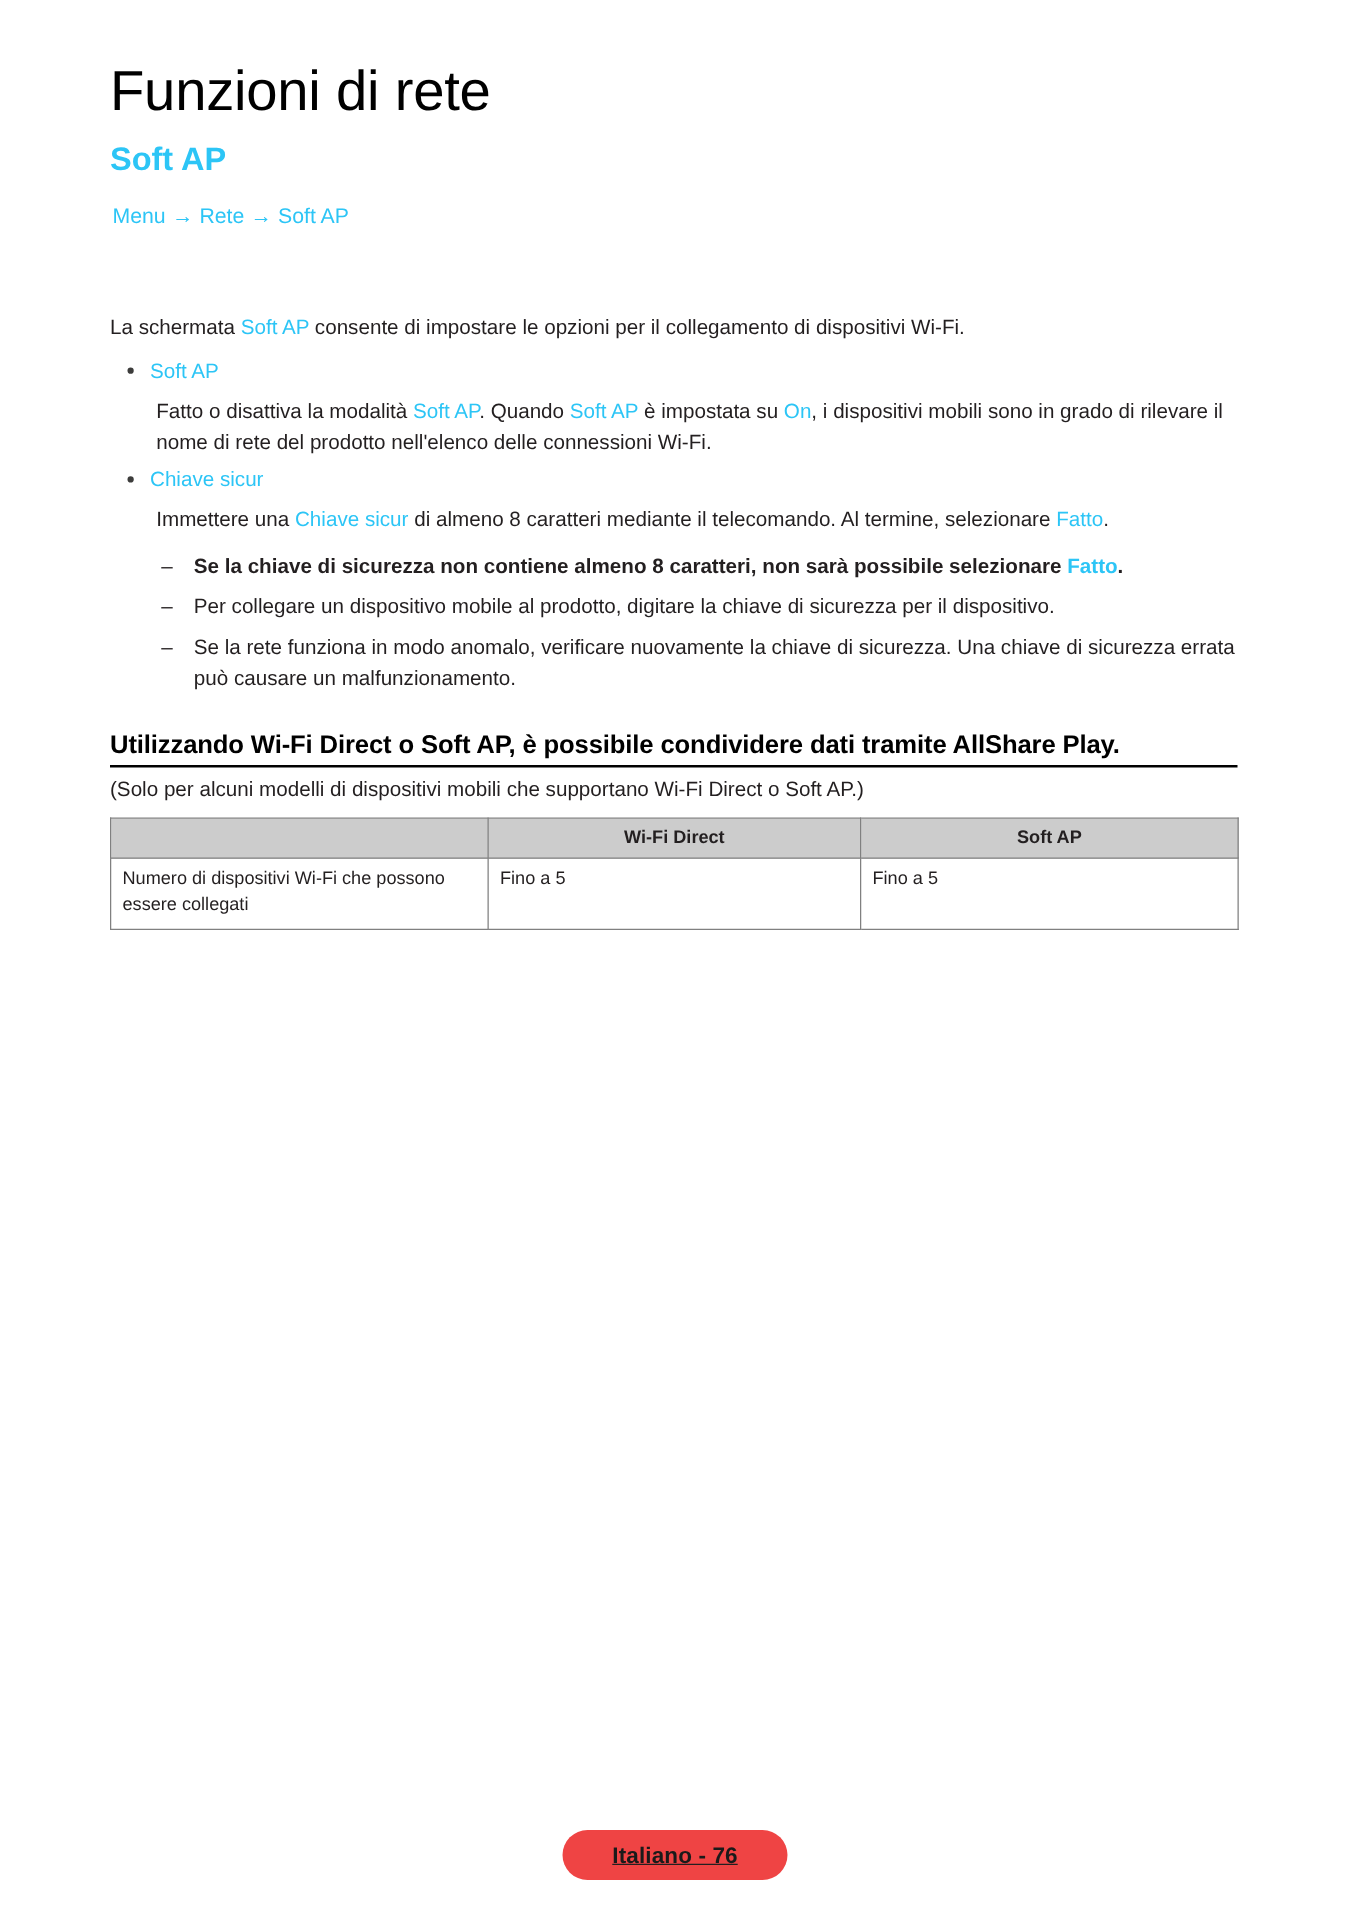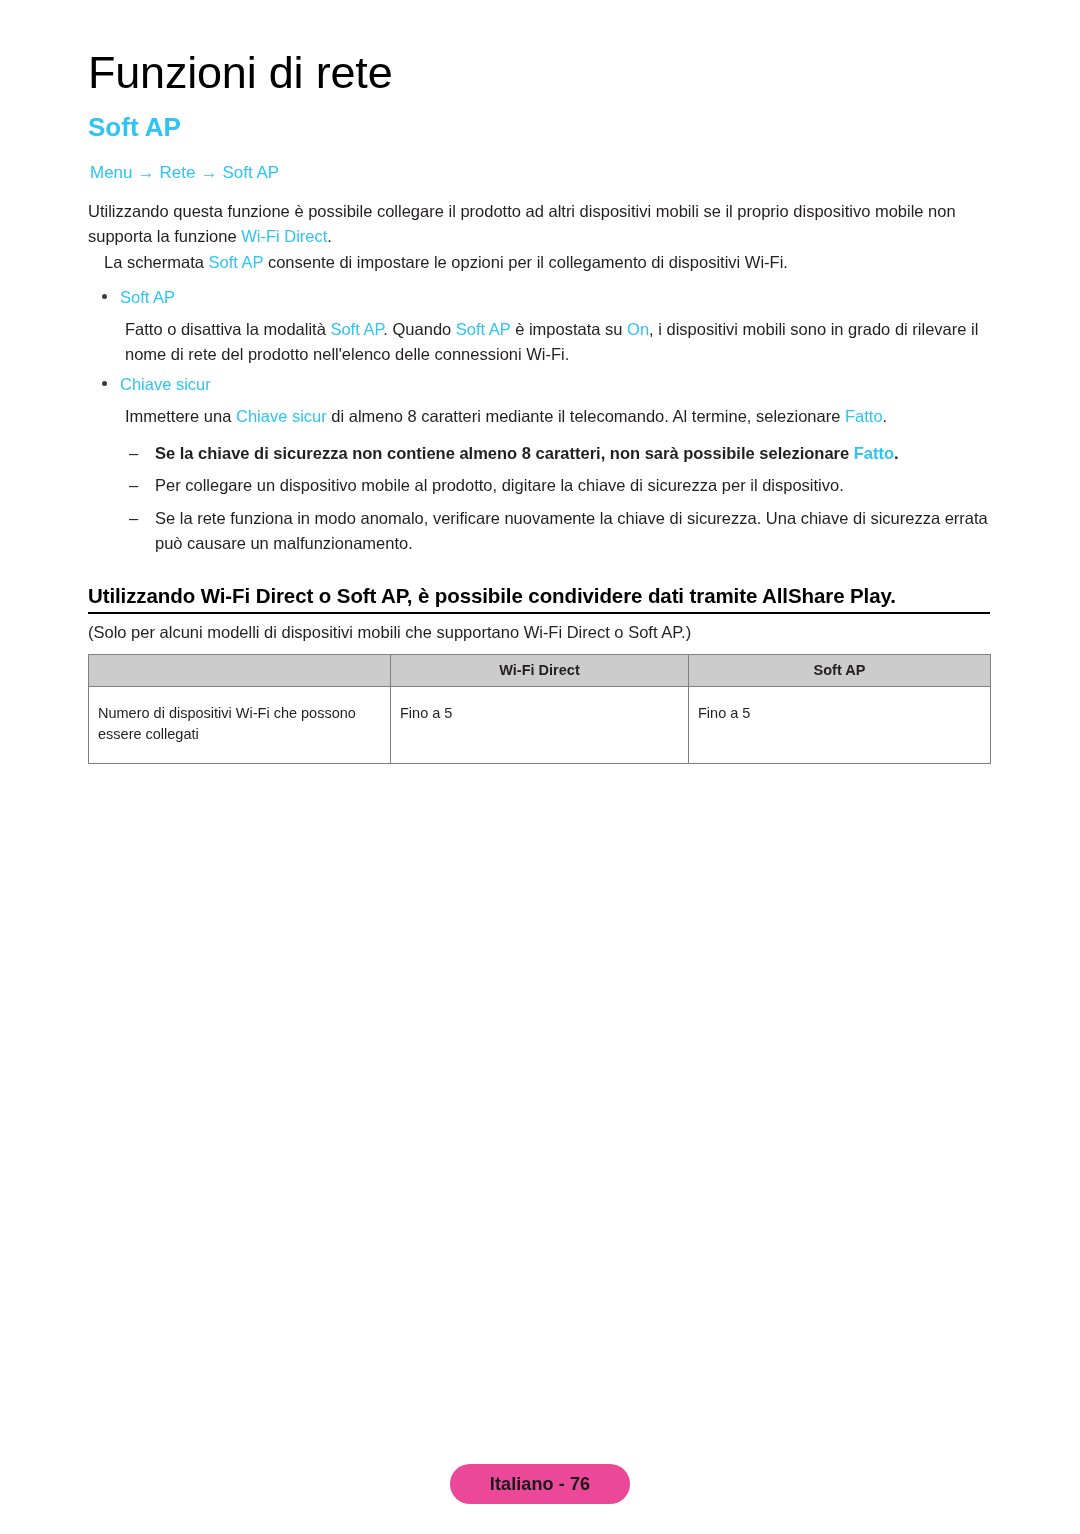--- a/index.html
+++ b/index.html
@@ -154,21 +154,21 @@
     font-size: 14.5px;
     color: #231f20;
   }
   .data-table col.c1 { width: 302px; }
   .data-table col.c2 { width: 298px; }
   .data-table col.c3 { width: 302px; }
 
   .data-table th,
   .data-table td {
     border: 1px solid #808080;
-    padding: 16px 9px;
+    padding: 6px 9px;
     vertical-align: top;
     line-height: 21px;
     font-weight: normal;
   }
   .data-table thead th {
     background: #cccccc;
     text-align: center;
     font-weight: bold;
     height: 14px;
     padding: 5px 9px;
@@ -182,25 +182,26 @@
     height: 44px;
   }
 
   
   .footer-pill {
     position: absolute;
     left: 450px;
     top: 1464px;
     width: 180px;
     height: 40px;
-    background: #ec4899;
+    background: #ef4444;
     border-radius: 20px;
     display: flex;
     align-items: center;
     justify-content: center;
+    text-decoration: underline;
   }
   .footer-pill span {
     font-size: 18px;
     font-weight: bold;
     color: #1a1a1a;
     letter-spacing: 0.1px;
   }
 </style>
 </head>
 <body>
@@ -208,25 +209,22 @@
 <div class="page">
 
   <div class="chapter-title">Funzioni di rete</div>
 
   <div class="section-title">Soft AP</div>
 
   <div class="breadcrumb">
     <span>Menu</span><span class="arrow">→</span><span>Rete</span><span class="arrow">→</span><span>Soft AP</span>
   </div>
 
-  <div class="para" style="left:88px; top:199px; width:902px;">
-    <span>Utilizzando questa funzione è possibile collegare il prodotto ad altri dispositivi mobili se il proprio dispositivo mobile non supporta la funzione </span><span class="hl">Wi-Fi Direct</span><span>.</span>
-  </div>
-
-  <div class="para" style="left:88px; top:250px; width:902px;margin-left:16px;">
+
+  <div class="para" style="left:88px; top:250px; width:902px;">
     <span>La schermata </span><span class="hl">Soft AP</span><span> consente di impostare le opzioni per il collegamento di dispositivi Wi-Fi.</span>
   </div>
 
   <div class="bullet-row" style="left:102px; top:285px; width:880px; height:25px;">
     <span class="bullet-dot"></span>
     <span class="bullet-label">Soft AP</span>
   </div>
 
   <div class="para" style="left:125px; top:317px; width:865px;">
     <span>Fatto o disattiva la modalità </span><span class="hl">Soft AP</span><span>. Quando </span><span class="hl">Soft AP</span><span> è impostata su </span><span class="hl">On</span><span>, i dispositivi mobili sono in grado di rilevare il nome di rete del prodotto nell'elenco delle connessioni Wi-Fi.</span>

